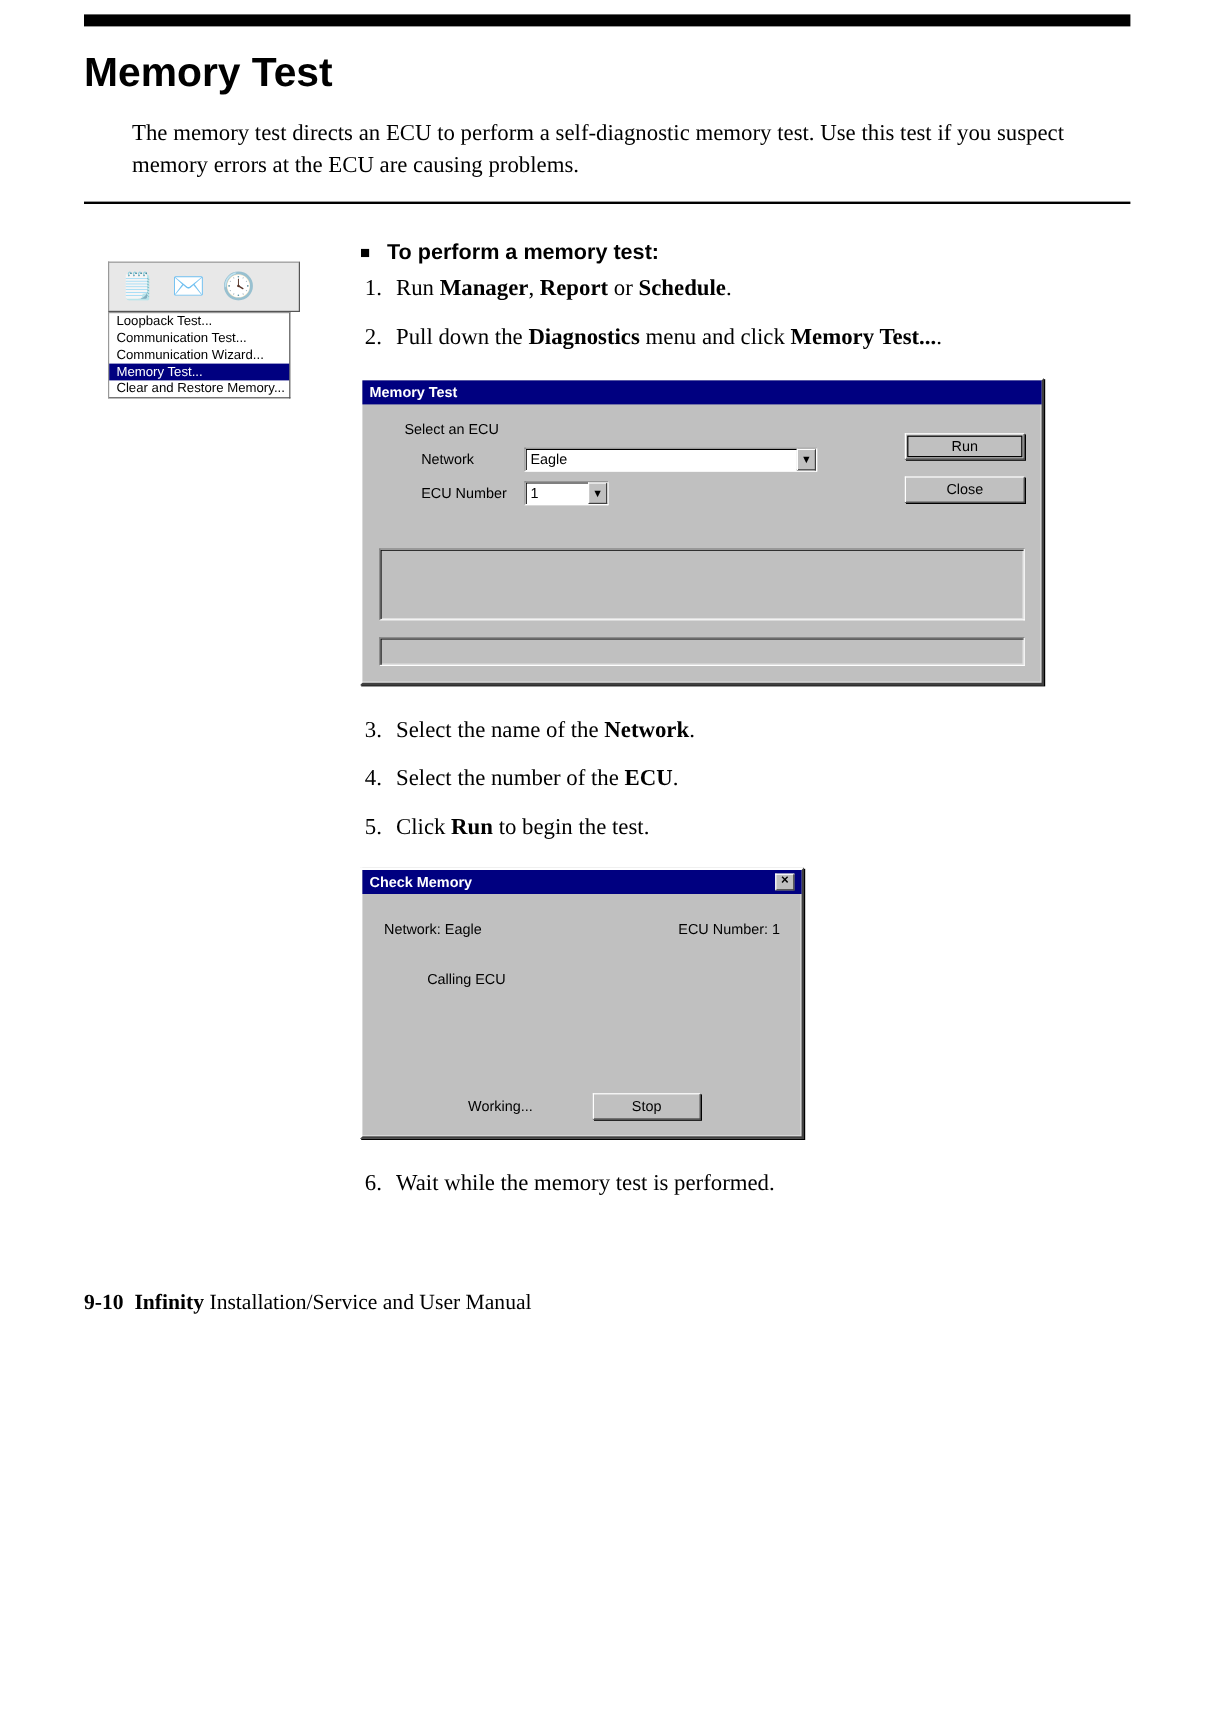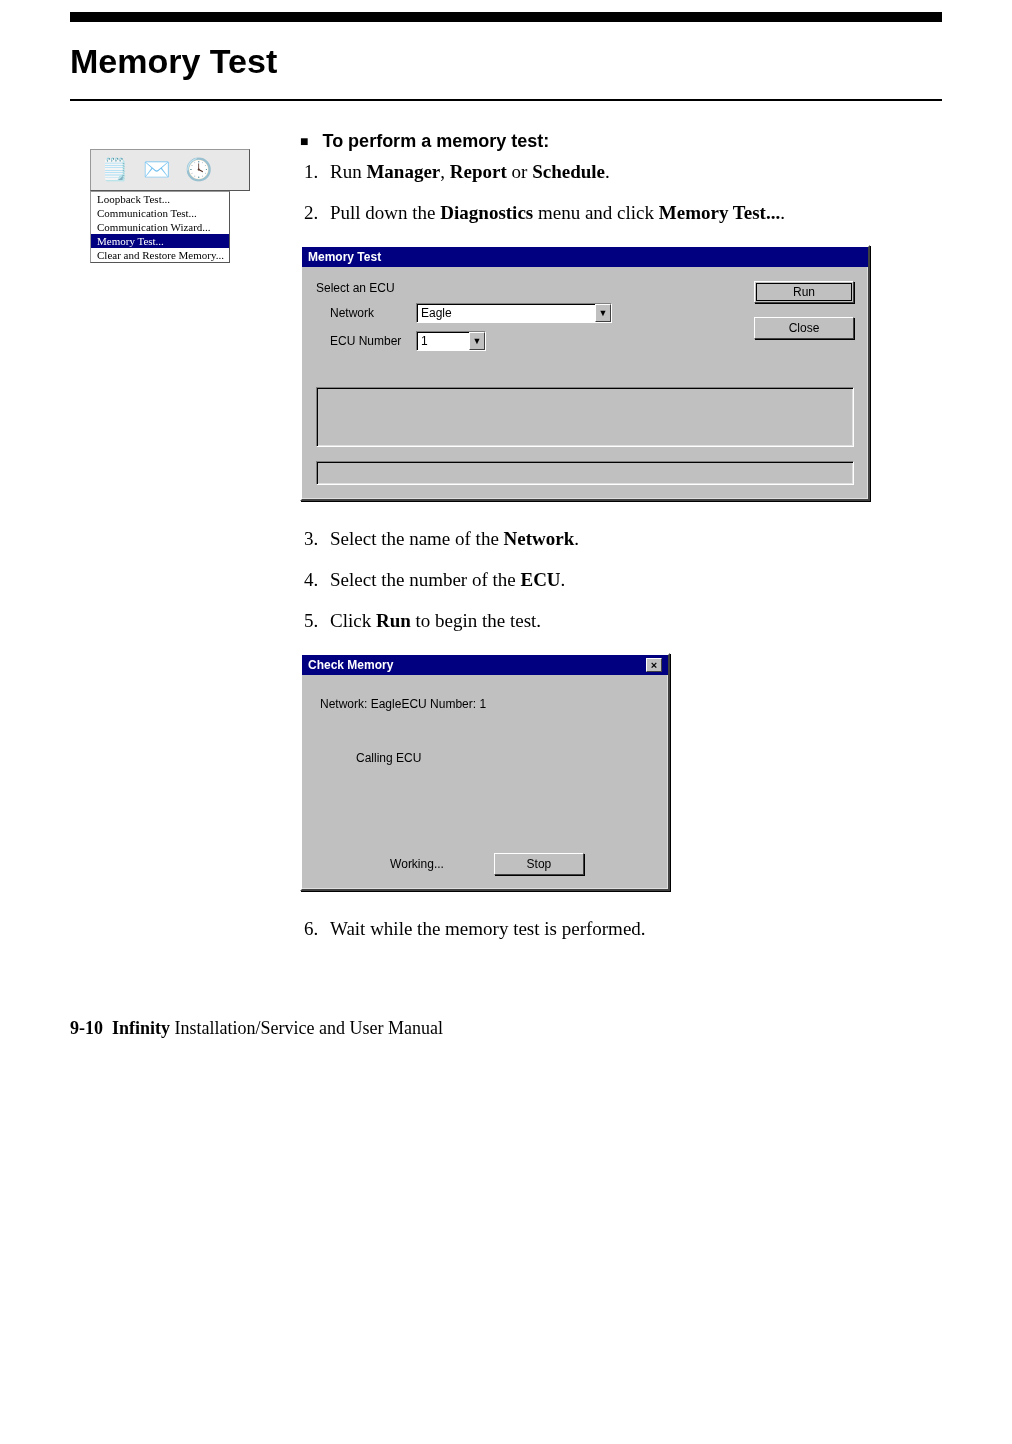--- a/index.html
+++ b/index.html
@@ -93,23 +93,23 @@
     align-items: center;
     justify-content: center;
     font-size: 22px;
   }
   .mini-menu {
     border-top: 1px solid #999;
     border-left: 1px solid #999;
     border-right: 1px solid #555;
     border-bottom: 1px solid #555;
     background: #fff;
-    font-family: Liberation Serif, serif;
+    font-family: Liberation Sans, sans-serif;
     font-size: 11px;
-    width: 140px;
+    width: 152px;
     margin-left: -40px;
   }
   .mini-menu .mi { padding: 1px 6px; white-space: nowrap; }
   .mini-menu .mi.sel { background: #000080; color: #fff; }
 
   
   .dialog {
     border: 2px solid #c0c0c0;
     border-top-color: #fff;
     border-left-color: #fff;
@@ -147,21 +147,22 @@
     line-height: 1;
   }
   .dialog .body { padding: 14px; }
 
   .dlg-main {
     width: 570px;
   }
   .dlg-main .top-area {
     display: flex;
     gap: 38px;
-    align-items: flex-start;
+    align-items: center;
+    margin-left: 21px;
   }
   .dlg-main .fields { flex: 1; }
   .dlg-main .btn-col { width: 100px; display: flex; flex-direction: column; gap: 14px; }
   .field-row {
     display: flex;
     align-items: center;
     margin: 8px 0;
   }
   .field-row .lbl { width: 100px; padding-left: 14px; }
   .field-row .combo {
@@ -228,21 +229,22 @@
   .help-row { display: flex; justify-content: flex-end; margin-top: 16px; }
   .help-row .winbtn { width: 100px; }
   .grp-label { margin-bottom: 4px; }
 
   
   .dlg-check {
     width: 370px;
   }
   .dlg-check .info-row {
     display: flex;
-    margin: 8px 4px 40px 4px;
+    justify-content: space-between;
+    margin: 8px 4px 28px 4px;
   }
   .dlg-check .center-msg {
     text-align: left;
     padding-left: 40px;
     margin-bottom: 88px;
   }
   .dlg-check .bottom-row {
     display: flex;
     align-items: center;
     gap: 50px;
@@ -258,20 +260,21 @@
   .footer .pn { font-weight: bold; }
 </style>
 </head>
 <body>
 
 <div class="page">
   <div class="topbar"></div>
 
   <h1 class="h1">Memory Test</h1>
 
+  <p class="intro">The memory test directs an ECU to perform a self-diagnostic memory test. Use this test if you suspect memory errors at the ECU are causing problems.</p>
 
   <hr class="sep">
 
   <div class="two-col">
 
     <div class="left-col">
       <div class="mini-toolbar">
         <span class="mini-icon">🗒️</span>
         <span class="mini-icon">✉️</span>
         <span class="mini-icon">🕓</span>
@@ -305,21 +308,21 @@
       <div class="dialog dlg-main">
         <div class="titlebar">
           <span>Memory Test</span>
         </div>
         <div class="body">
           <div class="top-area">
             <div class="fields">
               <div class="grp-label">Select an ECU</div>
               <div class="field-row">
                 <span class="lbl">Network</span>
-                <div class="combo" style="width:196px;">
+                <div class="combo" style="width:244px;">
                   <span>Eagle</span>
                   <span class="drop">▼</span>
                 </div>
               </div>
               <div class="field-row">
                 <span class="lbl">ECU Number</span>
                 <div class="combo" style="width:70px;">
                   <span>1</span>
                   <span class="drop">▼</span>
                 </div>

